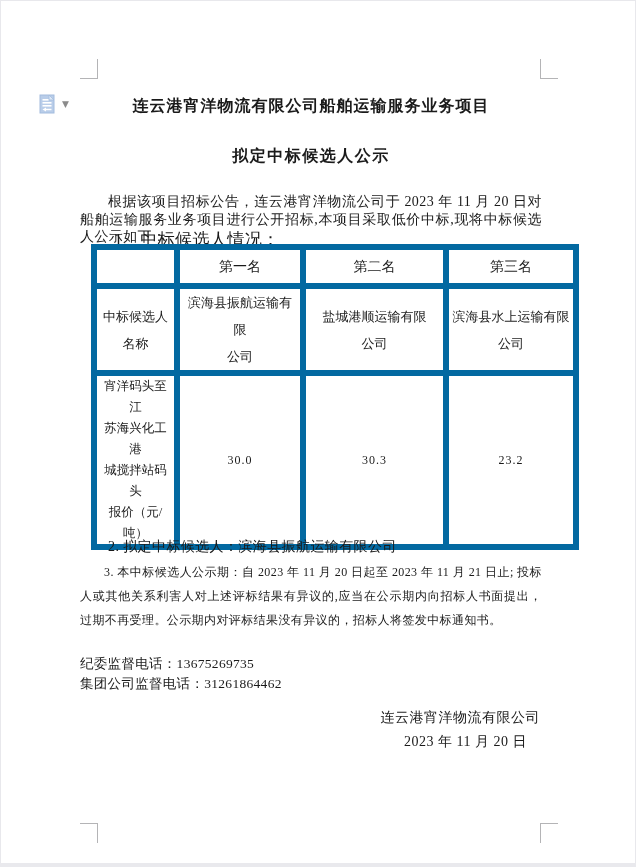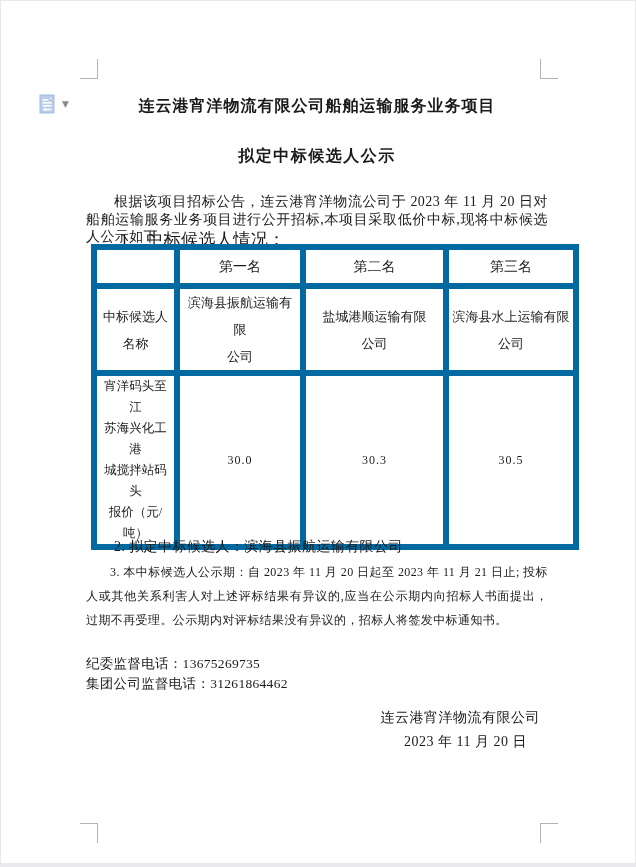--- a/index.html
+++ b/index.html
@@ -18,21 +18,21 @@
   
   .crop{position:absolute;width:17px;height:19px;z-index:5;}
   .crop.tl{left:80px;top:59px;border-right:1px solid #b4b4b6;border-bottom:1px solid #b4b4b6;}
   .crop.tr{left:540px;top:59px;border-left:1px solid #b4b4b6;border-bottom:1px solid #b4b4b6;}
   .crop.bl{left:80px;top:823px;border-right:1px solid #b4b4b6;border-top:1px solid #b4b4b6;}
   .crop.br{left:540px;top:823px;border-left:1px solid #b4b4b6;border-top:1px solid #b4b4b6;}
   
   .paste-btn{position:absolute;left:38px;top:94px;display:flex;align-items:center;gap:6px;cursor:pointer;}
   .paste-arrow{font-size:9px;color:#8b8b8b;line-height:1;font-family:"DejaVu Sans",sans-serif;}
   
-  .abs{position:absolute;left:86px;width:462px;}
+  .abs{position:absolute;left:80px;width:462px;}
   .doc-title{top:96px;text-align:center;font-weight:bold;font-size:16px;letter-spacing:1px;}
   .doc-subtitle{top:146px;text-align:center;font-weight:bold;font-size:16px;letter-spacing:1.5px;}
   .intro{top:193px;font-size:14px;line-height:17.5px;text-align:justify;text-indent:2em;letter-spacing:0.4px;}
   .sec1{top:228px;font-size:17px;text-indent:2em;letter-spacing:0.4px;}
   .sec2{top:538px;font-size:14px;text-indent:2em;letter-spacing:0.4px;}
   .sec3{top:560px;font-size:12px;line-height:24px;text-align:justify;text-indent:2em;letter-spacing:0.4px;}
   .phones{top:654px;font-size:13.5px;line-height:20px;letter-spacing:0.3px;}
   .signature{top:706px;left:86px;width:454px;text-align:right;font-size:14px;line-height:24px;letter-spacing:0.5px;}
   .sig-date{padding-right:13px;}
   
@@ -107,21 +107,21 @@
     <td>滨海县水上运输有限
 公司</td>
   </tr>
   <tr class="r-p1">
     <td class="rowlabel">宵洋码头至江
 苏海兴化工港
 城搅拌站码头
 报价（元/吨）</td>
     <td class="pricecell">30.0</td>
     <td class="pricecell">30.3</td>
-    <td class="pricecell">30.5</td>
+    <td class="pricecell">23.2</td>
   </tr>
 </tbody>
   </table>
 
 <div class="abs sec2">2.  拟定中标候选人：滨海县振航运输有限公司</div>
 <div class="abs sec3">3. 本中标候选人公示期：自 2023 年 11 月 20 日起至 2023 年 11 月 21 日止; 投标人或其他关系利害人对上述评标结果有异议的,应当在公示期内向招标人书面提出，过期不再受理。公示期内对评标结果没有异议的，招标人将签发中标通知书。</div>
 
 <div class="abs phones">
   <div>纪委监督电话：13675269735</div>
   <div>集团公司监督电话：31261864462</div>

